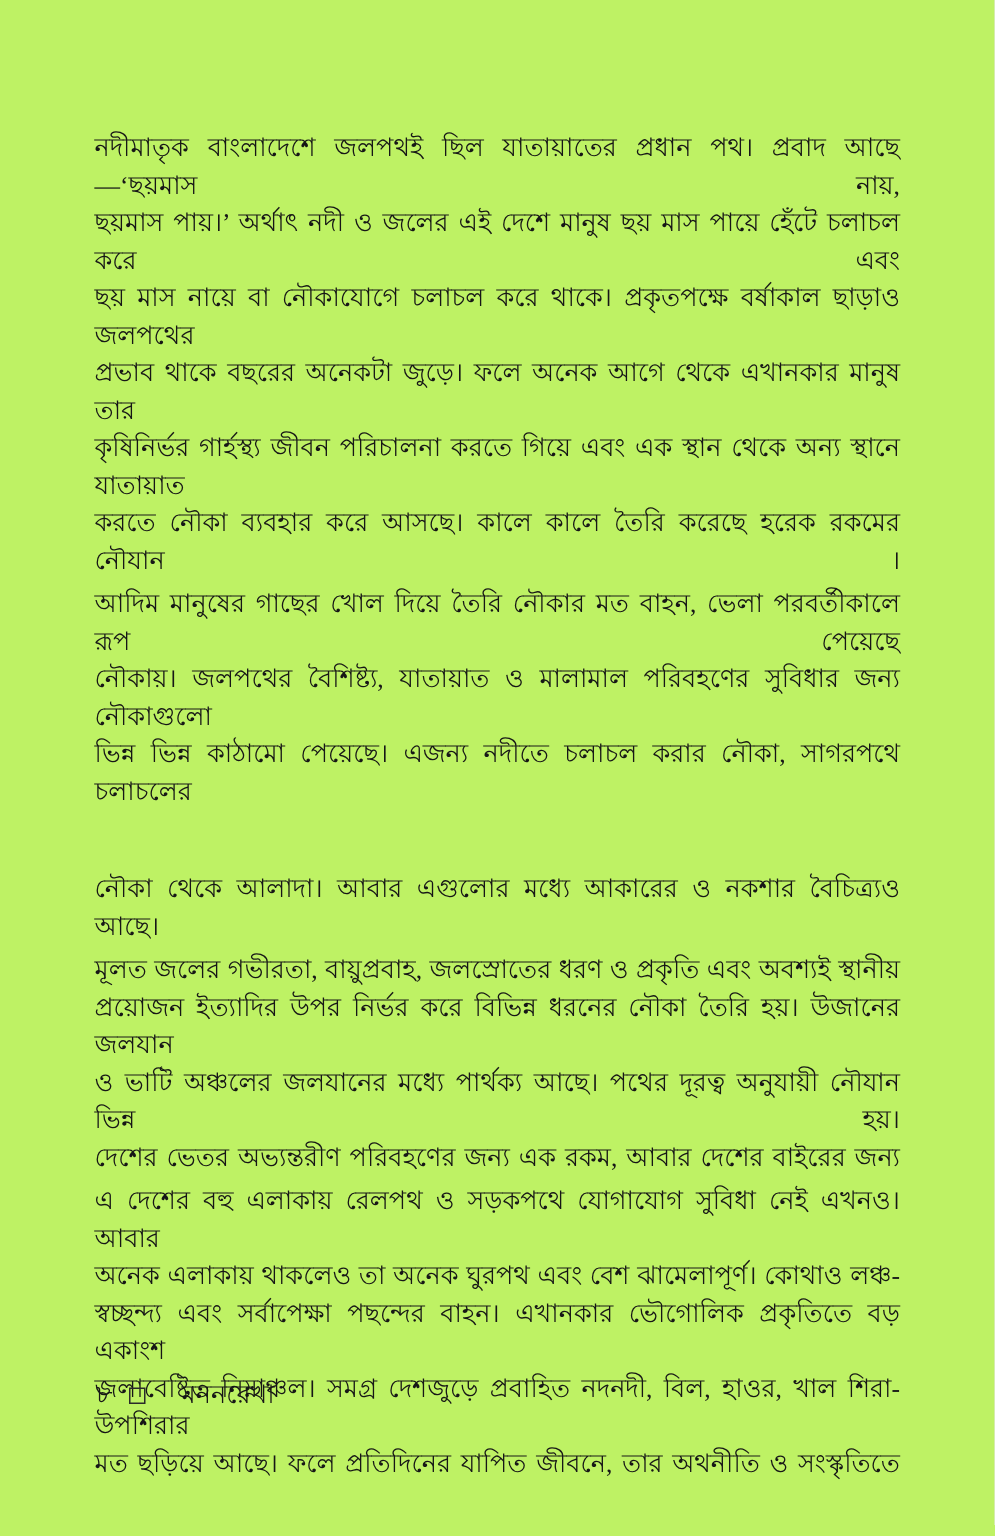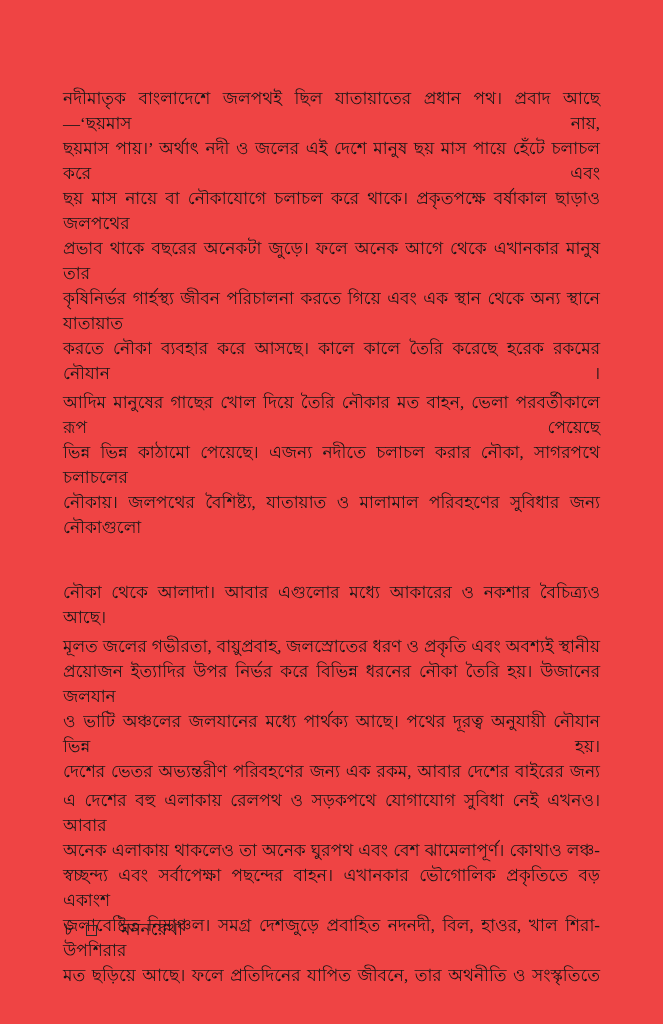--- a/index.html
+++ b/index.html
@@ -2,21 +2,21 @@
 <html><head>
 <meta charset="utf-8">
 <style>
   * { margin: 0; padding: 0; box-sizing: border-box; }
   html, body { background: #e8e8e8; }
   .page {
     position: relative;
     width: 663px;
     height: 1024px;
     margin: 0 auto;
-    background: #ef4444;
+    background: #bef264;
     color: #161616;
     font-family: "Liberation Serif", "DejaVu Serif", serif;
     overflow: hidden;
   }
   .text-block {
     position: absolute;
     left: 63px;
     top: 86px;
     width: 537px;
   }
@@ -64,22 +64,22 @@
       <div class="ln">নদীমাতৃক বাংলাদেশে জলপথই ছিল যাতায়াতের প্রধান পথ। প্রবাদ আছে—‘ছয়মাস নায়,</div>
       <div class="ln">ছয়মাস পায়।’  অর্থাৎ নদী ও জলের এই দেশে মানুষ ছয় মাস পায়ে হেঁটে চলাচল করে এবং</div>
       <div class="ln">ছয় মাস নায়ে বা নৌকাযোগে চলাচল করে থাকে। প্রকৃতপক্ষে বর্ষাকাল ছাড়াও জলপথের</div>
       <div class="ln">প্রভাব থাকে বছরের অনেকটা জুড়ে। ফলে অনেক আগে থেকে এখানকার মানুষ তার</div>
       <div class="ln">কৃষিনির্ভর গার্হস্থ্য জীবন পরিচালনা করতে গিয়ে এবং এক স্থান থেকে অন্য স্থানে যাতায়াত</div>
       <div class="ln">করতে নৌকা ব্যবহার করে আসছে। কালে কালে তৈরি করেছে হরেক রকমের নৌযান ।</div>
     </div>
 
     <div class="para">
       <div class="ln">আদিম মানুষের গাছের খোল দিয়ে তৈরি নৌকার মত বাহন, ভেলা পরবর্তীকালে রূপ পেয়েছে</div>
+      <div class="ln">নৌকায়। জলপথের বৈশিষ্ট্য, যাতায়াত ও মালামাল পরিবহণের সুবিধার জন্য নৌকাগুলো</div>
       <div class="ln">ভিন্ন ভিন্ন কাঠামো পেয়েছে। এজন্য নদীতে চলাচল করার নৌকা, সাগরপথে চলাচলের</div>
-      <div class="ln">নৌকায়। জলপথের বৈশিষ্ট্য, যাতায়াত ও মালামাল পরিবহণের সুবিধার জন্য নৌকাগুলো</div>
       <div class="ln end">নৌকা থেকে আলাদা। আবার এগুলোর মধ্যে আকারের ও নকশার বৈচিত্র্যও আছে।</div>
     </div>
 
     <div class="para">
       <div class="ln">মূলত জলের গভীরতা, বায়ুপ্রবাহ, জলস্রোতের ধরণ ও প্রকৃতি এবং অবশ্যই স্থানীয়</div>
       <div class="ln">প্রয়োজন ইত্যাদির উপর নির্ভর করে বিভিন্ন ধরনের নৌকা তৈরি হয়। উজানের জলযান</div>
       <div class="ln">ও ভাটি অঞ্চলের জলযানের মধ্যে পার্থক্য আছে। পথের দূরত্ব অনুযায়ী নৌযান ভিন্ন হয়।</div>
       <div class="ln">দেশের ভেতর অভ্যন্তরীণ পরিবহণের জন্য এক রকম, আবার দেশের বাইরের জন্য</div>
     </div>
 

